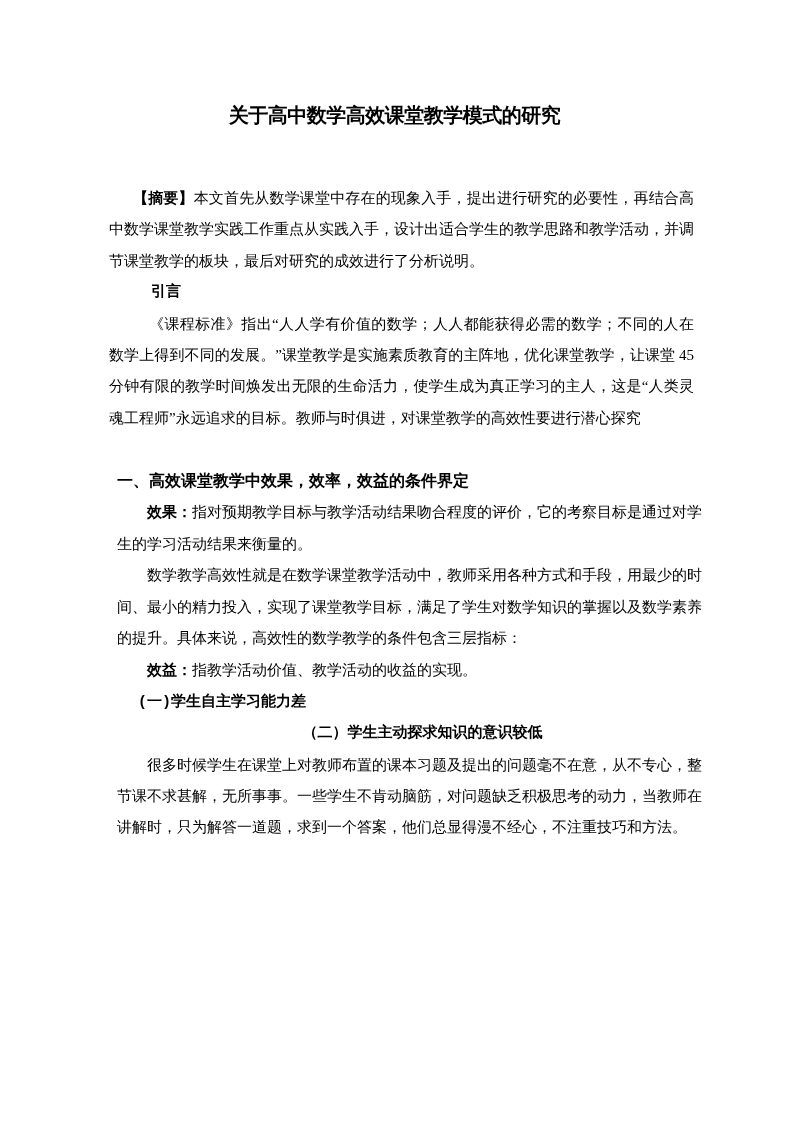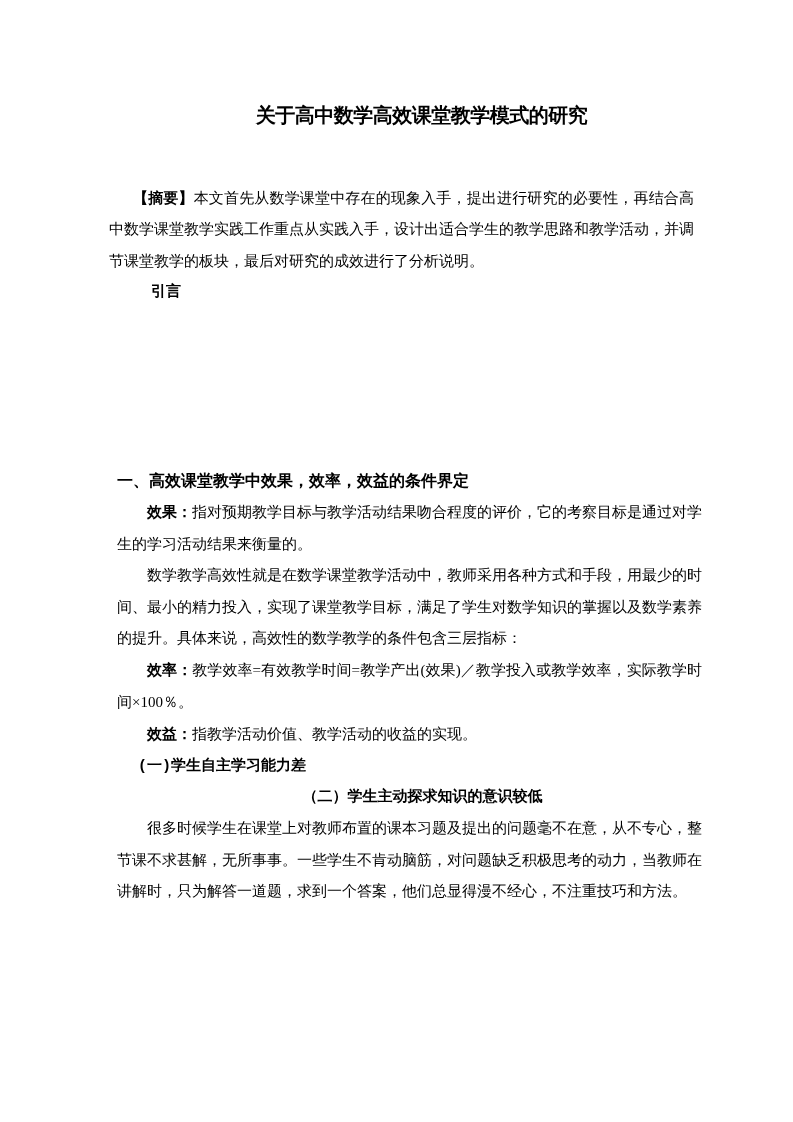--- a/index.html
+++ b/index.html
@@ -12,21 +12,21 @@
     width: 793px;
     height: 1122px;
     background: #ffffff;
     overflow: hidden;
     color: #000000;
     font-family: "Liberation Serif", "DejaVu Serif", serif;
   }
   .doc-title {
     position: absolute;
     top: 100px;
-    left: 129px;
+    left: 102px;
     width: 585px;
     text-align: center;
     font-family: Liberation Serif, serif;
     font-weight: bold;
     font-size: 20px;
     line-height: 30px;
     letter-spacing: -0.5px;
     white-space: nowrap;
   }
   .block {
@@ -85,30 +85,30 @@
 <div class="page">
 
   <div class="doc-title">关于高中数学高效课堂教学模式的研究</div>
 
   <div class="block block-a">
     <p class="ind-abstract"><span class="lbl">【摘要】</span><span>本文首先从数学课堂中存在的现象入手，提出进行研究的必要性，再结合高中数学课堂教学实践工作重点从实践入手，设计出适合学生的教学思路和教学活动，并调节课堂教学的板块，最后对研究的成效进行了分析说明。</span></p>
 
 
     <p class="subheading ind-introhead">引言</p>
 
+    <p class="ind-intro">《课程标准》指出“人人学有价值的数学；人人都能获得必需的数学；不同的人在数学上得到不同的发展。”课堂教学是实施素质教育的主阵地，优化课堂教学，让课堂 45 分钟有限的教学时间焕发出无限的生命活力，使学生成为真正学习的主人，这是“人类灵魂工程师”永远追求的目标。教师与时俱进，对课堂教学的高效性要进行潜心探究</p>
   </div>
 
   <div class="block block-b">
     <p class="heading ind-none">一、高效课堂教学中效果，效率，效益的条件界定</p>
 
     <p class="ind-para"><span class="lbl-serif">效果：</span><span>指对预期教学目标与教学活动结果吻合程度的评价，它的考察目标是通过对学生的学习活动结果来衡量的。</span></p>
 
     <p class="ind-para">数学教学高效性就是在数学课堂教学活动中，教师采用各种方式和手段，用最少的时间、最小的精力投入，实现了课堂教学目标，满足了学生对数学知识的掌握以及数学素养的提升。具体来说，高效性的数学教学的条件包含三层指标：</p>
 
-    <p class="ind-para"><span class="lbl-serif">效率：</span><span>教学效率=有效教学时间=教学产出(效果)／教学投入或教学效率，实际教学时间×100％。</span></p>
 
     <p class="ind-para"><span class="lbl-serif">效益：</span><span>指教学活动价值、教学活动的收益的实现。</span></p>
 
 
     <p class="subheading ind-sub1">(一)学生自主学习能力差</p>
 
 
     <p class="subheading ind-sub2">（二）学生主动探求知识的意识较低</p>
 
     <p class="ind-para">很多时候学生在课堂上对教师布置的课本习题及提出的问题毫不在意，从不专心，整节课不求甚解，无所事事。一些学生不肯动脑筋，对问题缺乏积极思考的动力，当教师在讲解时，只为解答一道题，求到一个答案，他们总显得漫不经心，不注重技巧和方法。</p>

